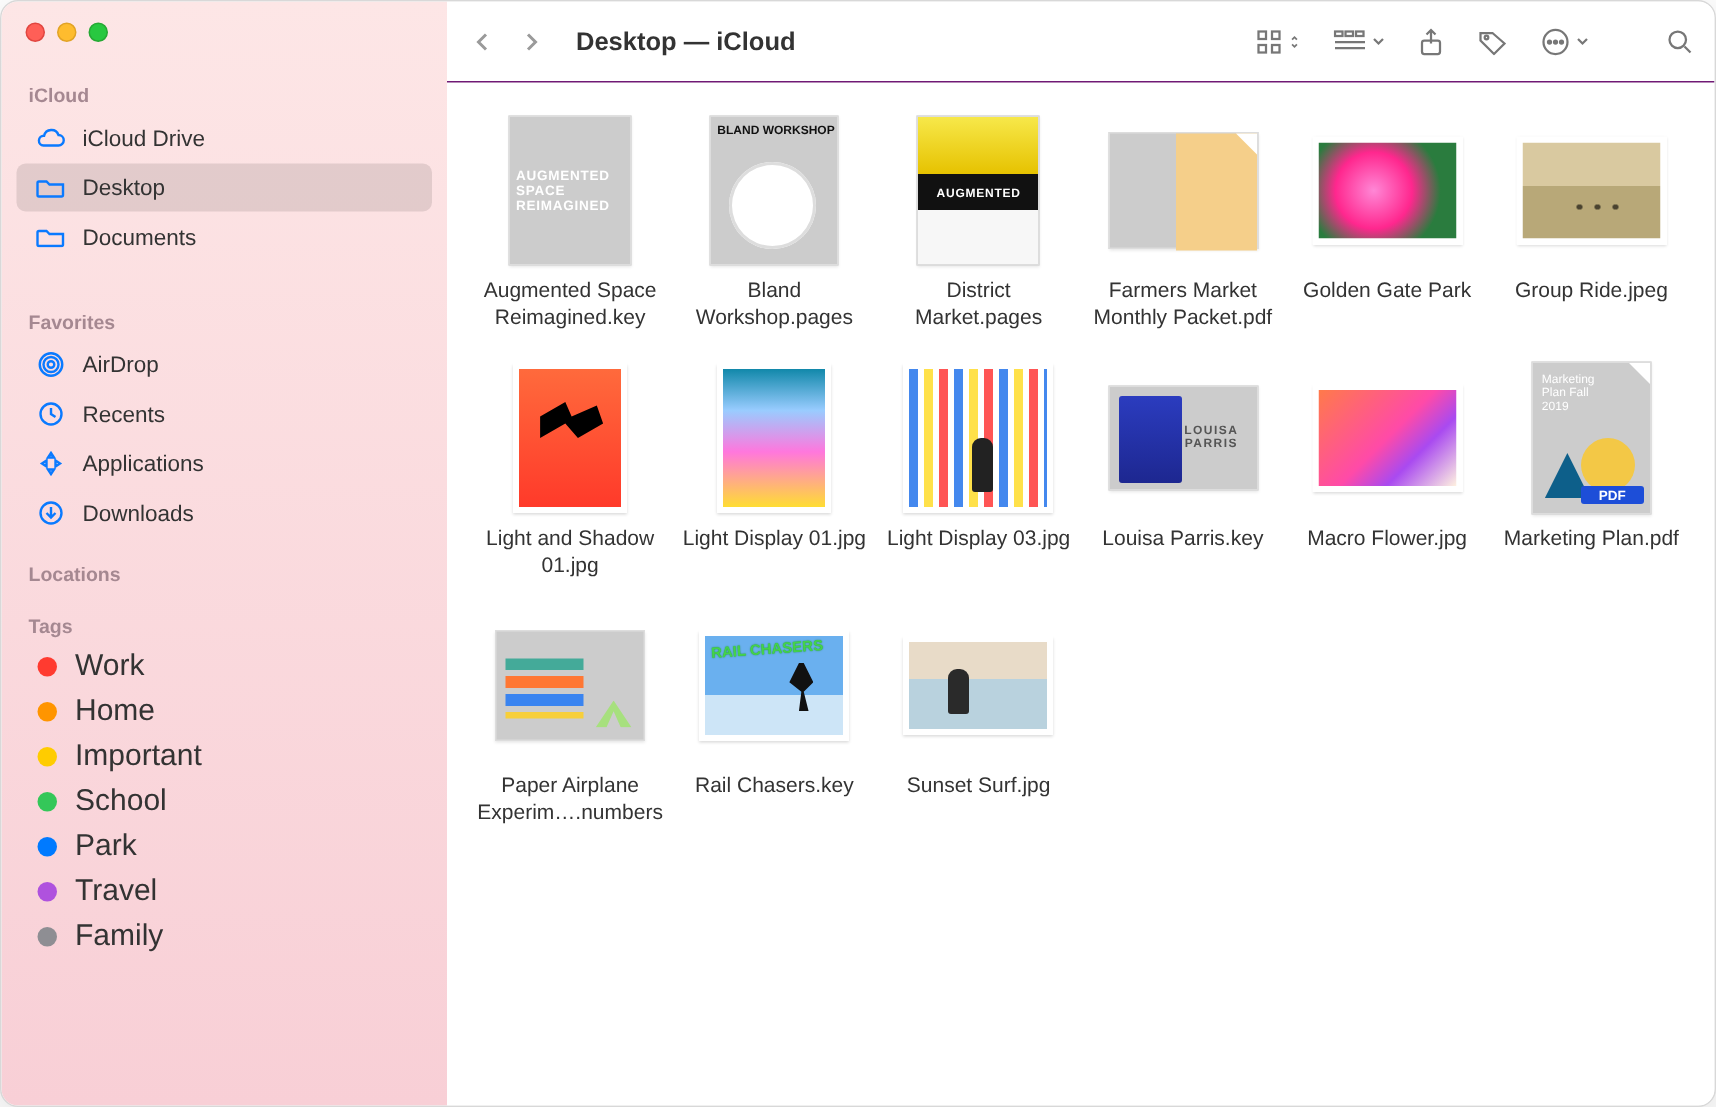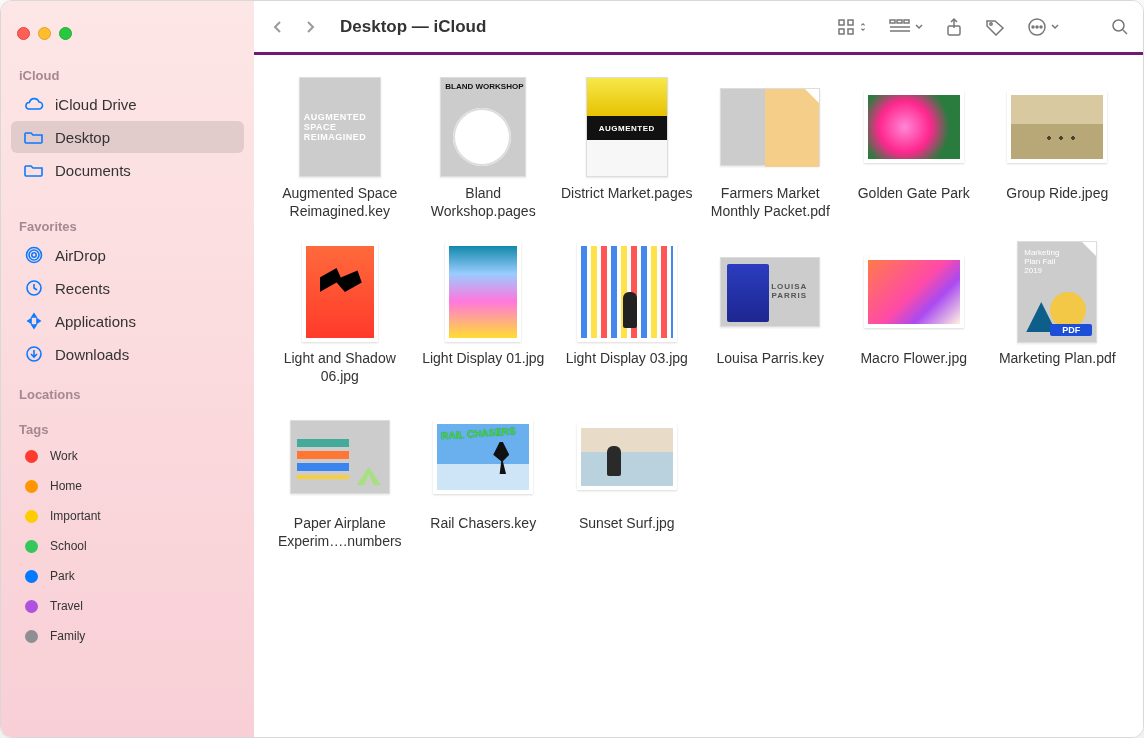--- a/index.html
+++ b/index.html
@@ -3,48 +3,48 @@
 <meta charset="utf-8">
 <style>
 * { box-sizing: border-box; margin: 0; padding: 0; font-family: -apple-system, "Helvetica Neue", Arial, sans-serif; }
 body { background: #fff; width: 1144px; height: 738px; overflow: hidden; }
 .window {
   width: 1144px; height: 738px; border-radius: 12px; overflow: hidden;
   display: flex; border: 1px solid #d8d8d8; box-shadow: 0 10px 40px rgba(0,0,0,0.15);
   background: #fff;
 }
 .sidebar {
-  width: 253px; background: linear-gradient(#fde6e6, #f8cfd6);
-  display: flex; flex-direction: column; padding-top: 26px;
+  width: 297px; background: linear-gradient(#fde6e6, #f8cfd6);
+  display: flex; flex-direction: column; padding-top: 14px;
 }
 .traffic { display: flex; gap: 8px; padding-left: 16px; margin-bottom: 22px; }
 .dot { width: 13px; height: 13px; border-radius: 50%; }
 .dot.red { background: #ff5f57; border: 0.5px solid #e14640; }
 .dot.yellow { background: #febc2e; border: 0.5px solid #e1a325; }
 .dot.green { background: #28c840; border: 0.5px solid #26a934; }
 
 .section-heading { font-size: 13px; color: #a58891; padding: 6px 18px 4px; font-weight: 600; }
 
 .side-item {
   display: flex; align-items: center; gap: 10px; height: 32px;
   padding: 0 12px; margin: 1px 10px; border-radius: 6px; cursor: default;
 }
 .side-item.selected { background: rgba(0,0,0,0.10); }
 .side-item .icon { width: 22px; height: 18px; display: flex; align-items: center; justify-content: center; }
 .side-item .label { font-size: 15px; color: #333; }
 .side-item svg { stroke: #0a7aff; fill: none; stroke-width: 1.6; }
 
 .tag-item { display: flex; align-items: center; gap: 12px; height: 30px; padding: 0 14px; margin: 0 10px; border-radius: 6px; }
 .tag-dot { width: 13px; height: 13px; border-radius: 50%; }
-.tag-item .label { font-size: 12px; color: #333; }
+.tag-item .label { font-size: 20px; color: #333; }
 
 .main { flex: 1; display: flex; flex-direction: column; background: #fff; }
 .toolbar {
   height: 54px; display: flex; align-items: center; padding: 0 14px;
-  border-bottom: 3px solid #701a75;
+  border-bottom: 1px solid #701a75;
 }
 .tb-nav { display: flex; gap: 12px; margin-right: 20px; }
 .tb-btn { color: #9a9a9a; width: 20px; height: 20px; display: flex; align-items: center; justify-content: center; }
 .tb-btn svg { stroke: currentColor; fill: none; stroke-width: 2; }
 .title { font-size: 17px; font-weight: 600; color: #333; }
 .tb-spacer { flex: 1; }
 .tb-group { display: flex; align-items: center; gap: 22px; color: #777; }
 .tb-group .grp { display: flex; align-items: center; gap: 4px; }
 .tb-group svg { stroke: currentColor; fill: none; stroke-width: 1.5; }
 .caret { width: 8px; }
@@ -327,21 +327,21 @@
         <div class="file">
           <div class="thumb">
             <div class="t-ride"></div>
           </div>
     <div class="fname">Group Ride.jpeg</div>
         </div>
         <div class="file">
           <div class="thumb">
             <div class="t-shadow"></div>
           </div>
-    <div class="fname">Light and Shadow 06.jpg</div>
+    <div class="fname">Light and Shadow 01.jpg</div>
         </div>
         <div class="file">
           <div class="thumb">
             <div class="t-disp1"></div>
           </div>
     <div class="fname">Light Display 01.jpg</div>
         </div>
         <div class="file">
           <div class="thumb">
             <div class="t-disp3"></div>

